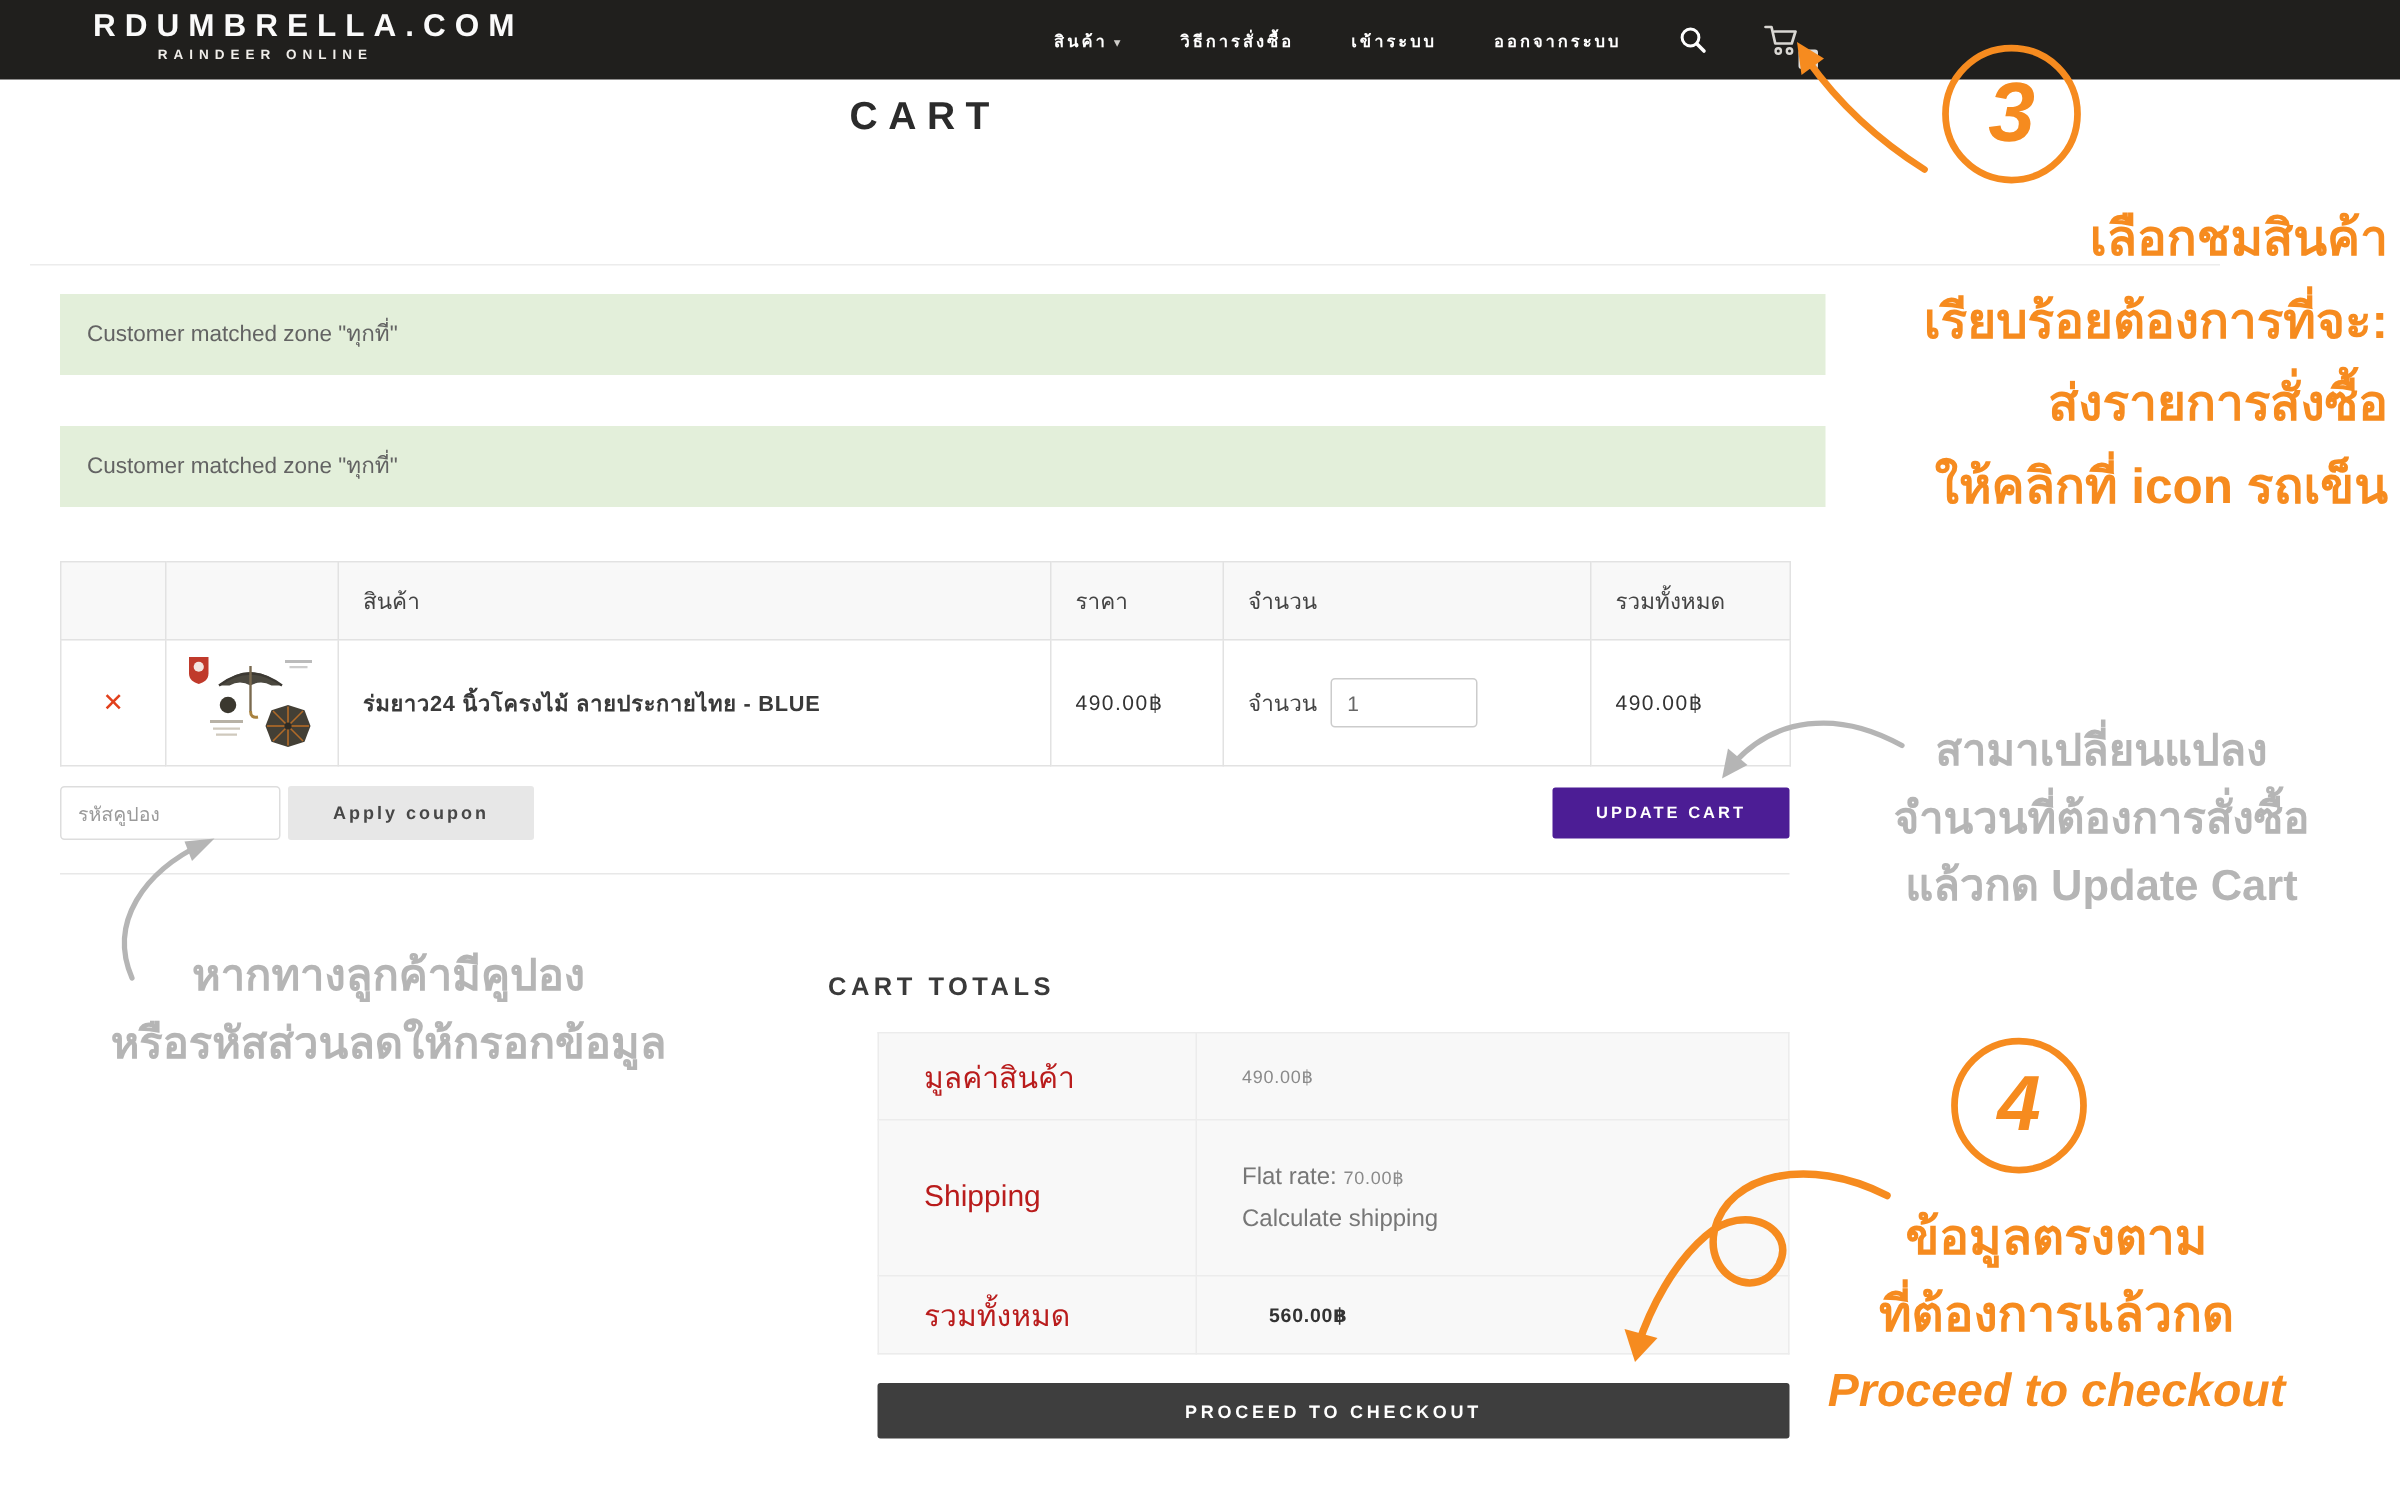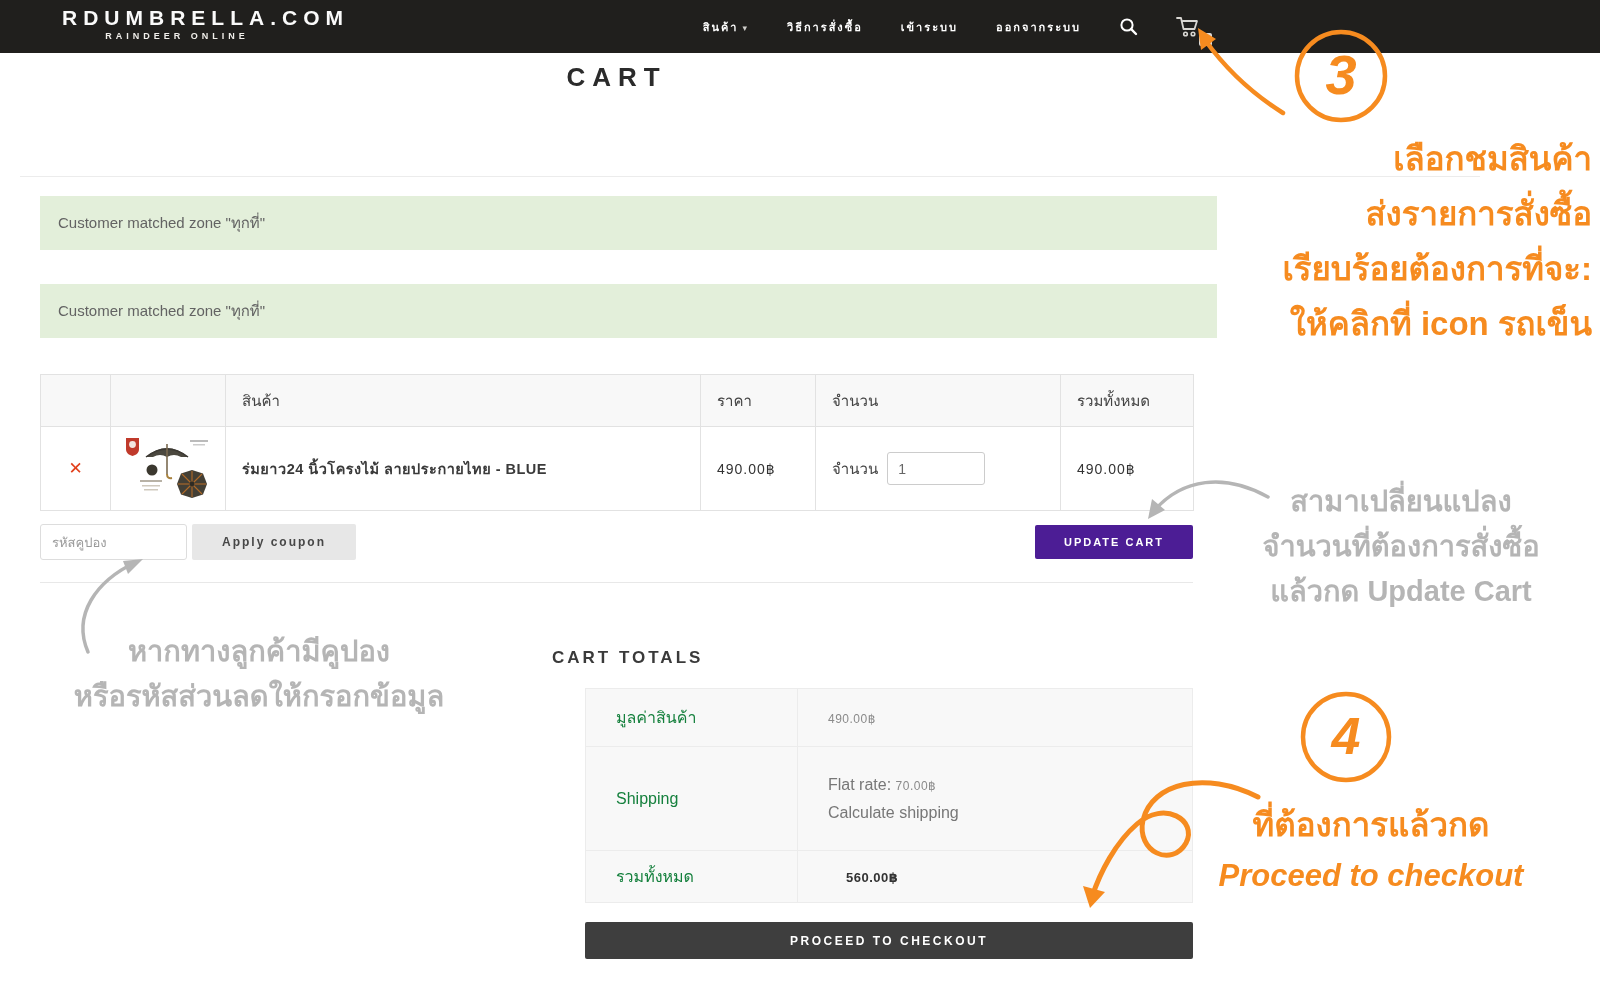--- a/index.html
+++ b/index.html
@@ -51,21 +51,21 @@
     border:none; border-radius:2px; font-size:12px; font-weight:bold; letter-spacing:2px; color:#474747;
     font-family:inherit; cursor:pointer; }
   .update-btn { position:absolute; top:525px; left:1035px; width:158px; height:34px; background:#4c1d95;
     border:none; border-radius:2px; color:#fff; font-size:11px; font-weight:bold; letter-spacing:2px;
     font-family:inherit; cursor:pointer; }
   
   .totals-title { position:absolute; top:648px; left:552px; font-size:17px; font-weight:bold;
     letter-spacing:3px; color:#3a3a3a; }
   .totals-table { position:absolute; top:688px; left:585px; width:608px; border-collapse:collapse; table-layout:fixed; }
   .totals-table td { background:#f8f8f8; border:1px solid #ececec; padding-left:30px; vertical-align:middle; }
-  .totals-label { width:212px; font-size:16px; color:#15803d; }
+  .totals-label { width:212px; font-size:20px; color:#b91c1c; }
   .row-subtotal td { height:58px; } .row-shipping td { height:104px; } .row-total td { height:52px; }
   .val-small { font-size:12px; color:#8a8a8a; letter-spacing:.5px; }
   .flat-rate { font-size:16px; color:#777; margin-bottom:10px; }
   .calc-link { font-size:16px; color:#777; cursor:pointer; }
   .total-val { font-size:13px; font-weight:bold; color:#333; letter-spacing:.5px;padding-left:18px; }
   .checkout-btn { position:absolute; top:922px; left:585px; width:608px; height:37px; background:#3e3e3e;
     border:none; border-radius:2px; color:#fff; font-size:12px; font-weight:bold; letter-spacing:2.5px;
     font-family:inherit; cursor:pointer; }
   
   .ann-svg { position:absolute; top:0; left:0; width:1600px; height:998px; pointer-events:none; }
@@ -219,35 +219,36 @@
 
     <circle cx="1346" cy="737" r="43" fill="none" stroke="#f68b1f" stroke-width="4.5"></circle>
 
     <path d="M 1258 797 C 1205 770, 1152 783, 1143 820 C 1136 852, 1172 868, 1186 843 C 1198 820, 1164 800, 1137 824 C 1116 842, 1100 872, 1092 897" fill="none" stroke="#f68b1f" stroke-width="5" stroke-linecap="round"></path>
     <polygon points="1090,908 1105,892 1083,886" fill="#f68b1f"></polygon>
   </svg>
 
   <div class="ann-num num-3">3</div>
   <div class="ann-orange ann-step3">
     <div>เลือกชมสินค้า</div>
+    <div>เรียบร้อยต้องการที่จะ:</div>
     <div>ส่งรายการสั่งซื้อ</div>
-    <div>เรียบร้อยต้องการที่จะ:</div>
     <div>ให้คลิกที่ icon รถเข็น</div>
   </div>
 
   <div class="ann-gray ann-update">
     <div>สามาเปลี่ยนแปลง</div>
     <div>จำนวนที่ต้องการสั่งซื้อ</div>
     <div>แล้วกด Update Cart</div>
   </div>
 
   <div class="ann-gray ann-coupon">
     <div>หากทางลูกค้ามีคูปอง</div>
     <div>หรือรหัสส่วนลดให้กรอกข้อมูล</div>
   </div>
 
   <div class="ann-num num-4">4</div>
   <div class="ann-orange ann-step4">
+    <div>ข้อมูลตรงตาม</div>
     <div>ที่ต้องการแล้วกด</div>
     <div class="en-line">Proceed to checkout</div>
   </div>
 
 </div>
 
 </body></html>

